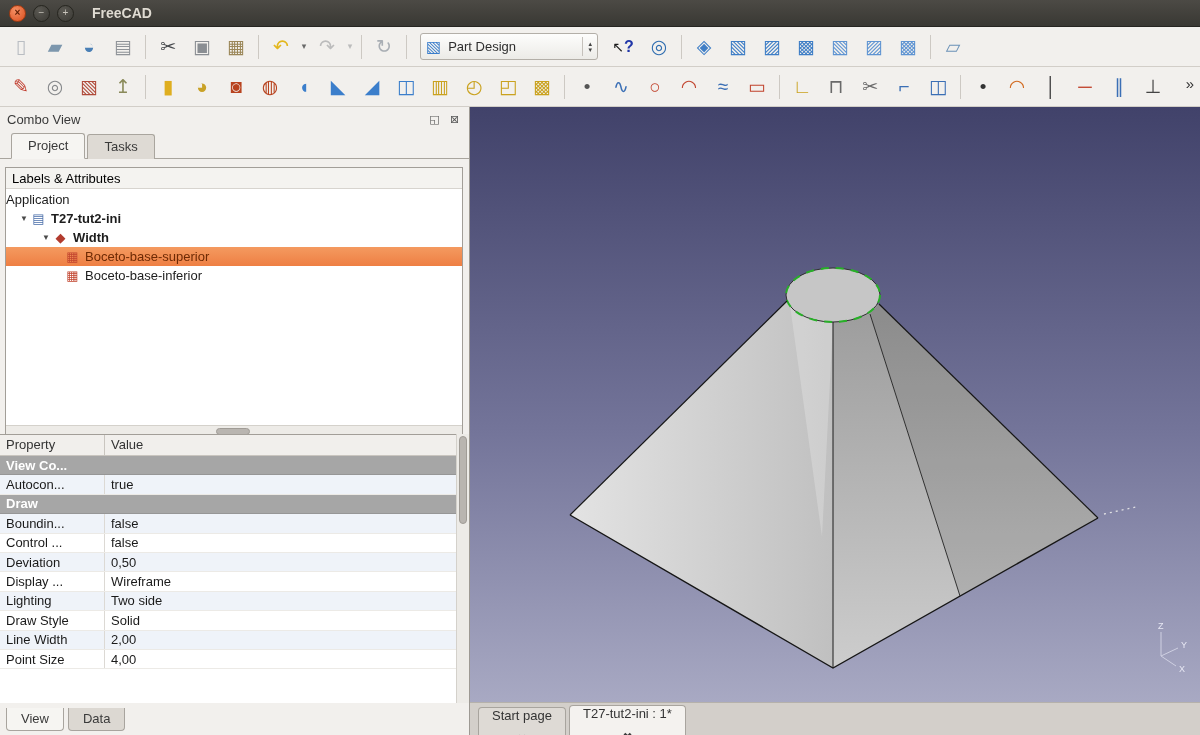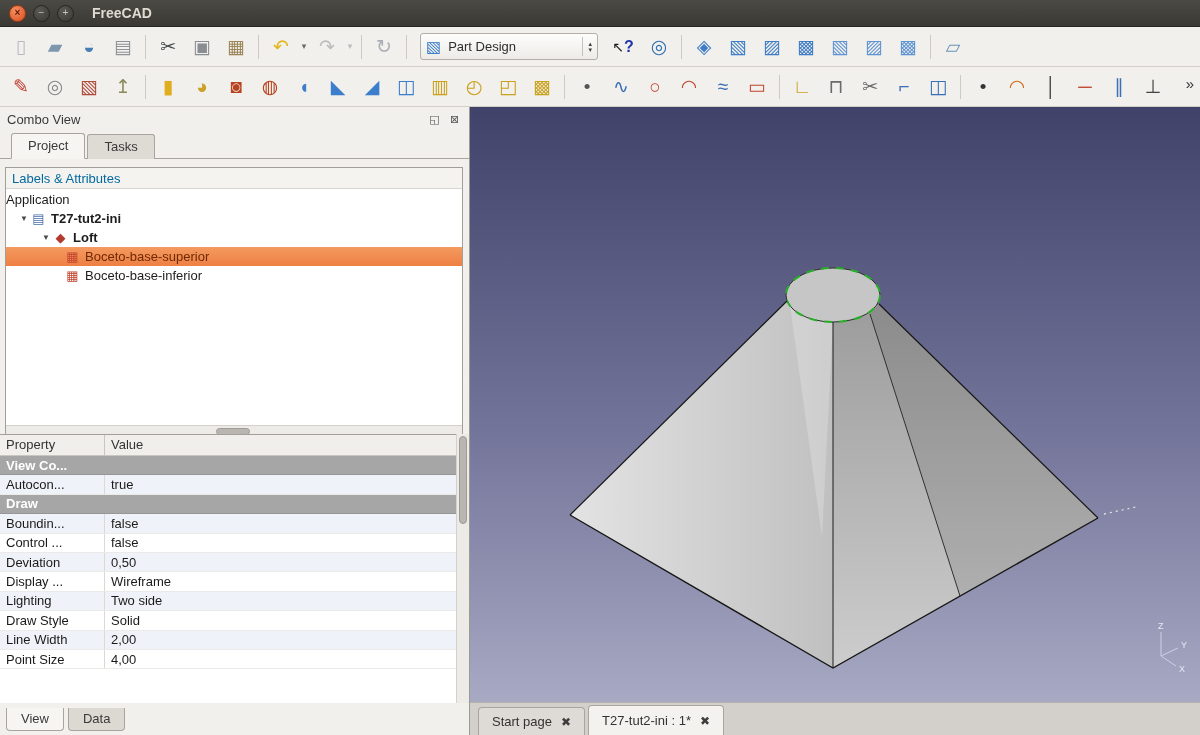--- a/index.html
+++ b/index.html
@@ -40,21 +40,21 @@
   .left-panel{position:absolute;left:0;top:107px;width:470px;height:628px;background:#f2f0ed;
     border-right:1px solid #9d9993;}
   .cv-header{height:24px;display:flex;align-items:center;padding:0 7px;font-size:13px;color:#3a3a3a;}
   .cv-btns{margin-left:auto;display:flex;gap:5px;}
   .cvb{width:15px;height:15px;display:flex;align-items:center;justify-content:center;font-size:11px;color:#555;}
   .dock-tabs{display:flex;padding-left:11px;height:28px;align-items:flex-end;border-bottom:1px solid #a9a59e;}
   .dtab{padding:4px 16px 5px;font-size:13px;color:#3a3a3a;border:1px solid #a9a59e;border-bottom:none;
     border-radius:3px 3px 0 0;background:#dedad4;margin-right:2px;margin-bottom:-1px;}
   .dtab.active{background:#f6f5f2;border-bottom:1px solid #f6f5f2;}
   .tree-frame{position:absolute;left:5px;top:60px;width:458px;height:271px;border:1px solid #a29e98;background:#fff;}
-  .tree-colhdr{height:21px;line-height:21px;padding-left:6px;font-size:13px;color:#0369a1;
+  .tree-colhdr{height:21px;line-height:21px;padding-left:6px;font-size:13px;color:#000000;
     background:#f4f3f0;border-bottom:1px solid #d7d4cf;}
   .tree-body{position:absolute;top:22px;bottom:13px;left:0;right:0;overflow:hidden;background:#fff;}
   .trow{height:19px;display:flex;align-items:center;font-size:13px;color:#1d1d1d;white-space:nowrap;}
   .trow.bold .tlabel{font-weight:bold;}
   .expander{width:12px;font-size:8px;color:#4a4a4a;text-align:center;}
   .ticon{width:17px;text-align:center;font-size:13px;margin-right:4px;}
   .ticon.doc{color:#4a6ea9;} .ticon.loft{color:#b23b2e;} .ticon.sk{color:#c2452f;}
   .lvl0{} .lvl1{padding-left:12px;} .lvl2{padding-left:34px;} .lvl3{padding-left:58px;}
   .trow.selected{background:linear-gradient(#f49a60,#ee7f43);color:#6e2a04;}
   .hscroll{position:absolute;left:0;right:0;bottom:0;height:12px;background:#edebe7;border-top:1px solid #d4d1cb;}
@@ -76,21 +76,21 @@
   .btab{padding:3px 14px 4px;font-size:13px;color:#3a3a3a;border:1px solid #a8a49e;border-top:none;
     border-radius:0 0 4px 4px;background:#dcd8d2;margin-right:4px;}
   .btab.active{background:#f6f5f2;}
   
   .viewport{position:absolute;left:470px;top:107px;width:730px;height:595px;}
   .viewport svg{display:block;}
   
   .mdi-bar{position:absolute;left:470px;top:702px;right:0;height:33px;background:#d3cfca;
     border-top:1px solid #b5b1ab;display:flex;align-items:flex-end;padding-left:8px;}
   .mtab{display:flex;align-items:center;gap:9px;height:28px;padding:0 13px;font-size:13px;color:#333;
-    border:1px solid #a8a49e;border-bottom:none;border-radius:4px 4px 0 0;background:#dedad5;margin-right:3px;}
+    border:1px solid #a8a49e;border-bottom:none;border-radius:4px 4px 0 0;background:#dedad5;margin-right:3px;flex-direction:column;}
   .mtab.active{background:#f4f2ef;height:30px;}
   .tclose{font-size:12px;color:#3d3d3d;font-weight:bold;}
 </style>
 </head>
 <body>
 
 <div id="app">
 
   <div class="titlebar">
     <div class="winbtns">
@@ -388,21 +388,21 @@
           <span class="tlabel">Application</span>
         </div>
         <div class="trow lvl1 bold">
           <span class="expander">▼</span>
           <span class="ticon doc">▤</span>
           <span class="tlabel">T27-tut2-ini</span>
         </div>
         <div class="trow lvl2 bold">
           <span class="expander">▼</span>
           <span class="ticon loft">◆</span>
-          <span class="tlabel">Loft</span>
+          <span class="tlabel">Width</span>
         </div>
         <div class="trow lvl3 selected">
           <span class="ticon sk">▦</span>
           <span class="tlabel">Boceto-base-superior</span>
         </div>
         <div class="trow lvl3">
           <span class="ticon sk">▦</span>
           <span class="tlabel">Boceto-base-inferior</span>
         </div>
       </div>

